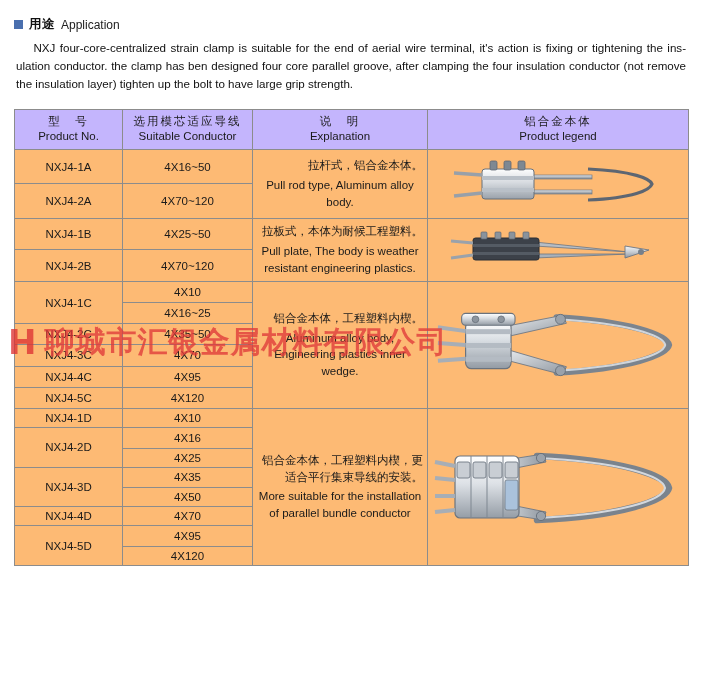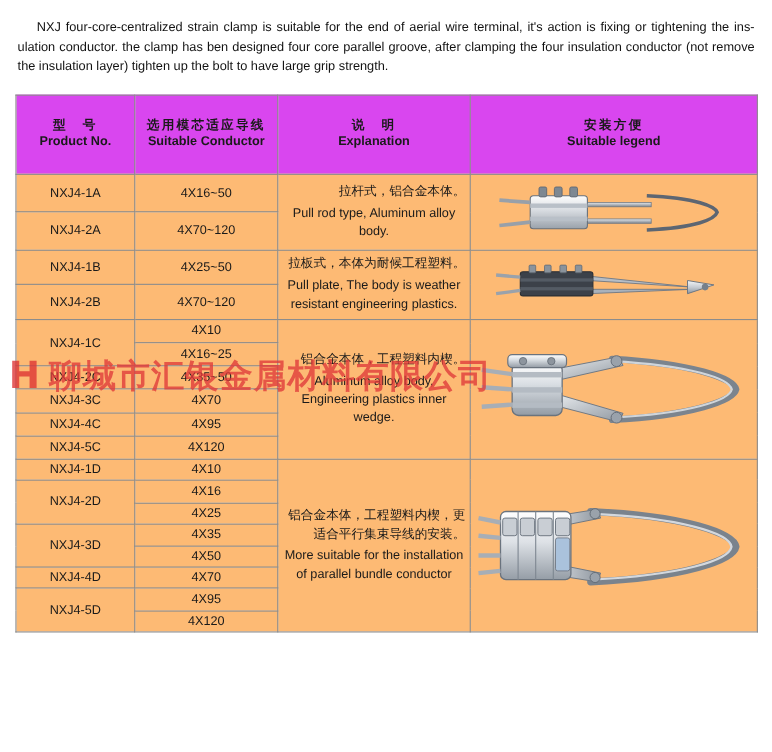--- a/index.html
+++ b/index.html
@@ -58,23 +58,23 @@
   }
   table.spec th, table.spec td {
     border: 1px solid #8c8c8c;
     font-size: 11.5px;
     text-align: center;
     vertical-align: middle;
     padding: 3px 4px;
     background: #fdba74;
   }
   table.spec thead th {
-    background: #d946ef;
-    font-weight: bold;
-    padding: 20px 4px;
+    background: #c4b5fd;
+    font-weight: normal;
+    padding: 4px 4px;
     line-height: 1.35;
   }
   .th-cn { font-size: 11.5px; letter-spacing: 2px; }
   .th-en { font-size: 11.5px; }
   .col-cat { width: 108px; }
   .col-cond { width: 130px; }
   .col-exp { width: 175px; }
   .col-leg { width: 261px; }
 
   td.exp {
@@ -128,20 +128,25 @@
   }
 
   
   svg.fig { display: block; }
 </style>
 </head>
 <body>
 
 <div class="page">
 
+  <div class="section-head">
+    <span class="sq"></span>
+    <span class="sec-cn">用途</span>
+    <span class="sec-en">Application</span>
+  </div>
 
   <div class="para en">NXJ four-core-centralized strain clamp is suitable for the end of aerial wire terminal, it's action is fixing or tightening the ins-ulation conductor. the clamp has ben designed four core parallel groove, after clamping the four insulation conductor (not remove the insulation layer) tighten up the bolt to have large grip strength.</div>
 
   <div class="spacer"></div>
 
 
   <table class="spec">
     <thead>
       <tr>
         <th class="col-cat">
@@ -150,22 +155,22 @@
         </th>
         <th class="col-cond">
           <div class="th-cn">选用模芯适应导线</div>
           <div class="th-en">Suitable Conductor</div>
         </th>
         <th class="col-exp">
           <div class="th-cn">说　明</div>
           <div class="th-en">Explanation</div>
         </th>
         <th class="col-leg">
-          <div class="th-cn">安装方便</div>
-          <div class="th-en">Suitable legend</div>
+          <div class="th-cn">铝合金本体</div>
+          <div class="th-en">Product legend</div>
         </th>
       </tr>
     </thead>
     <tbody>
 
       <tr>
         <td class="cat">NXJ4-1A</td>
         <td class="cond">4X16~50</td>
         <td class="exp" rowspan="2">
           <span class="cn">拉杆式，铝合金本体。</span>

